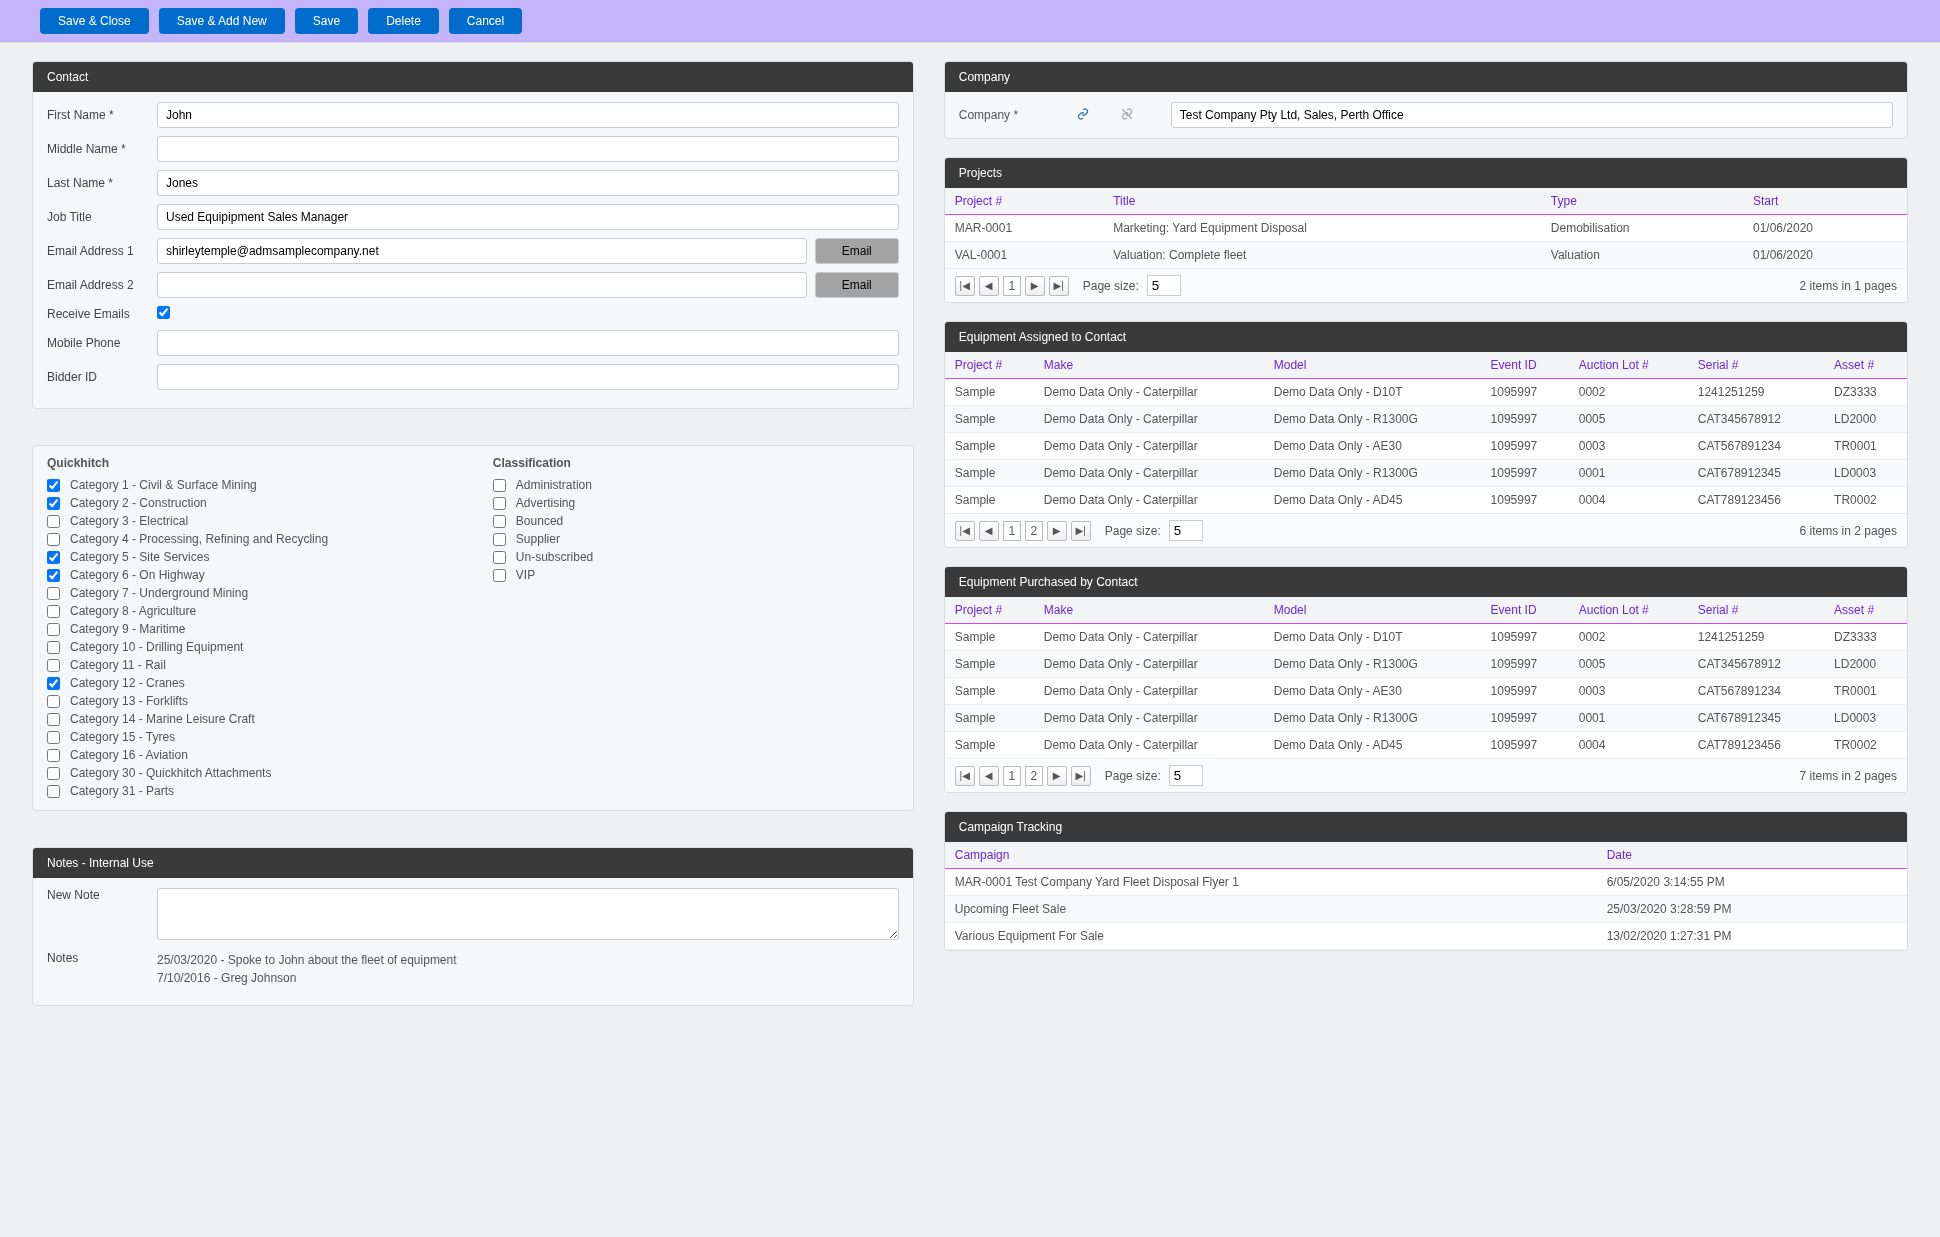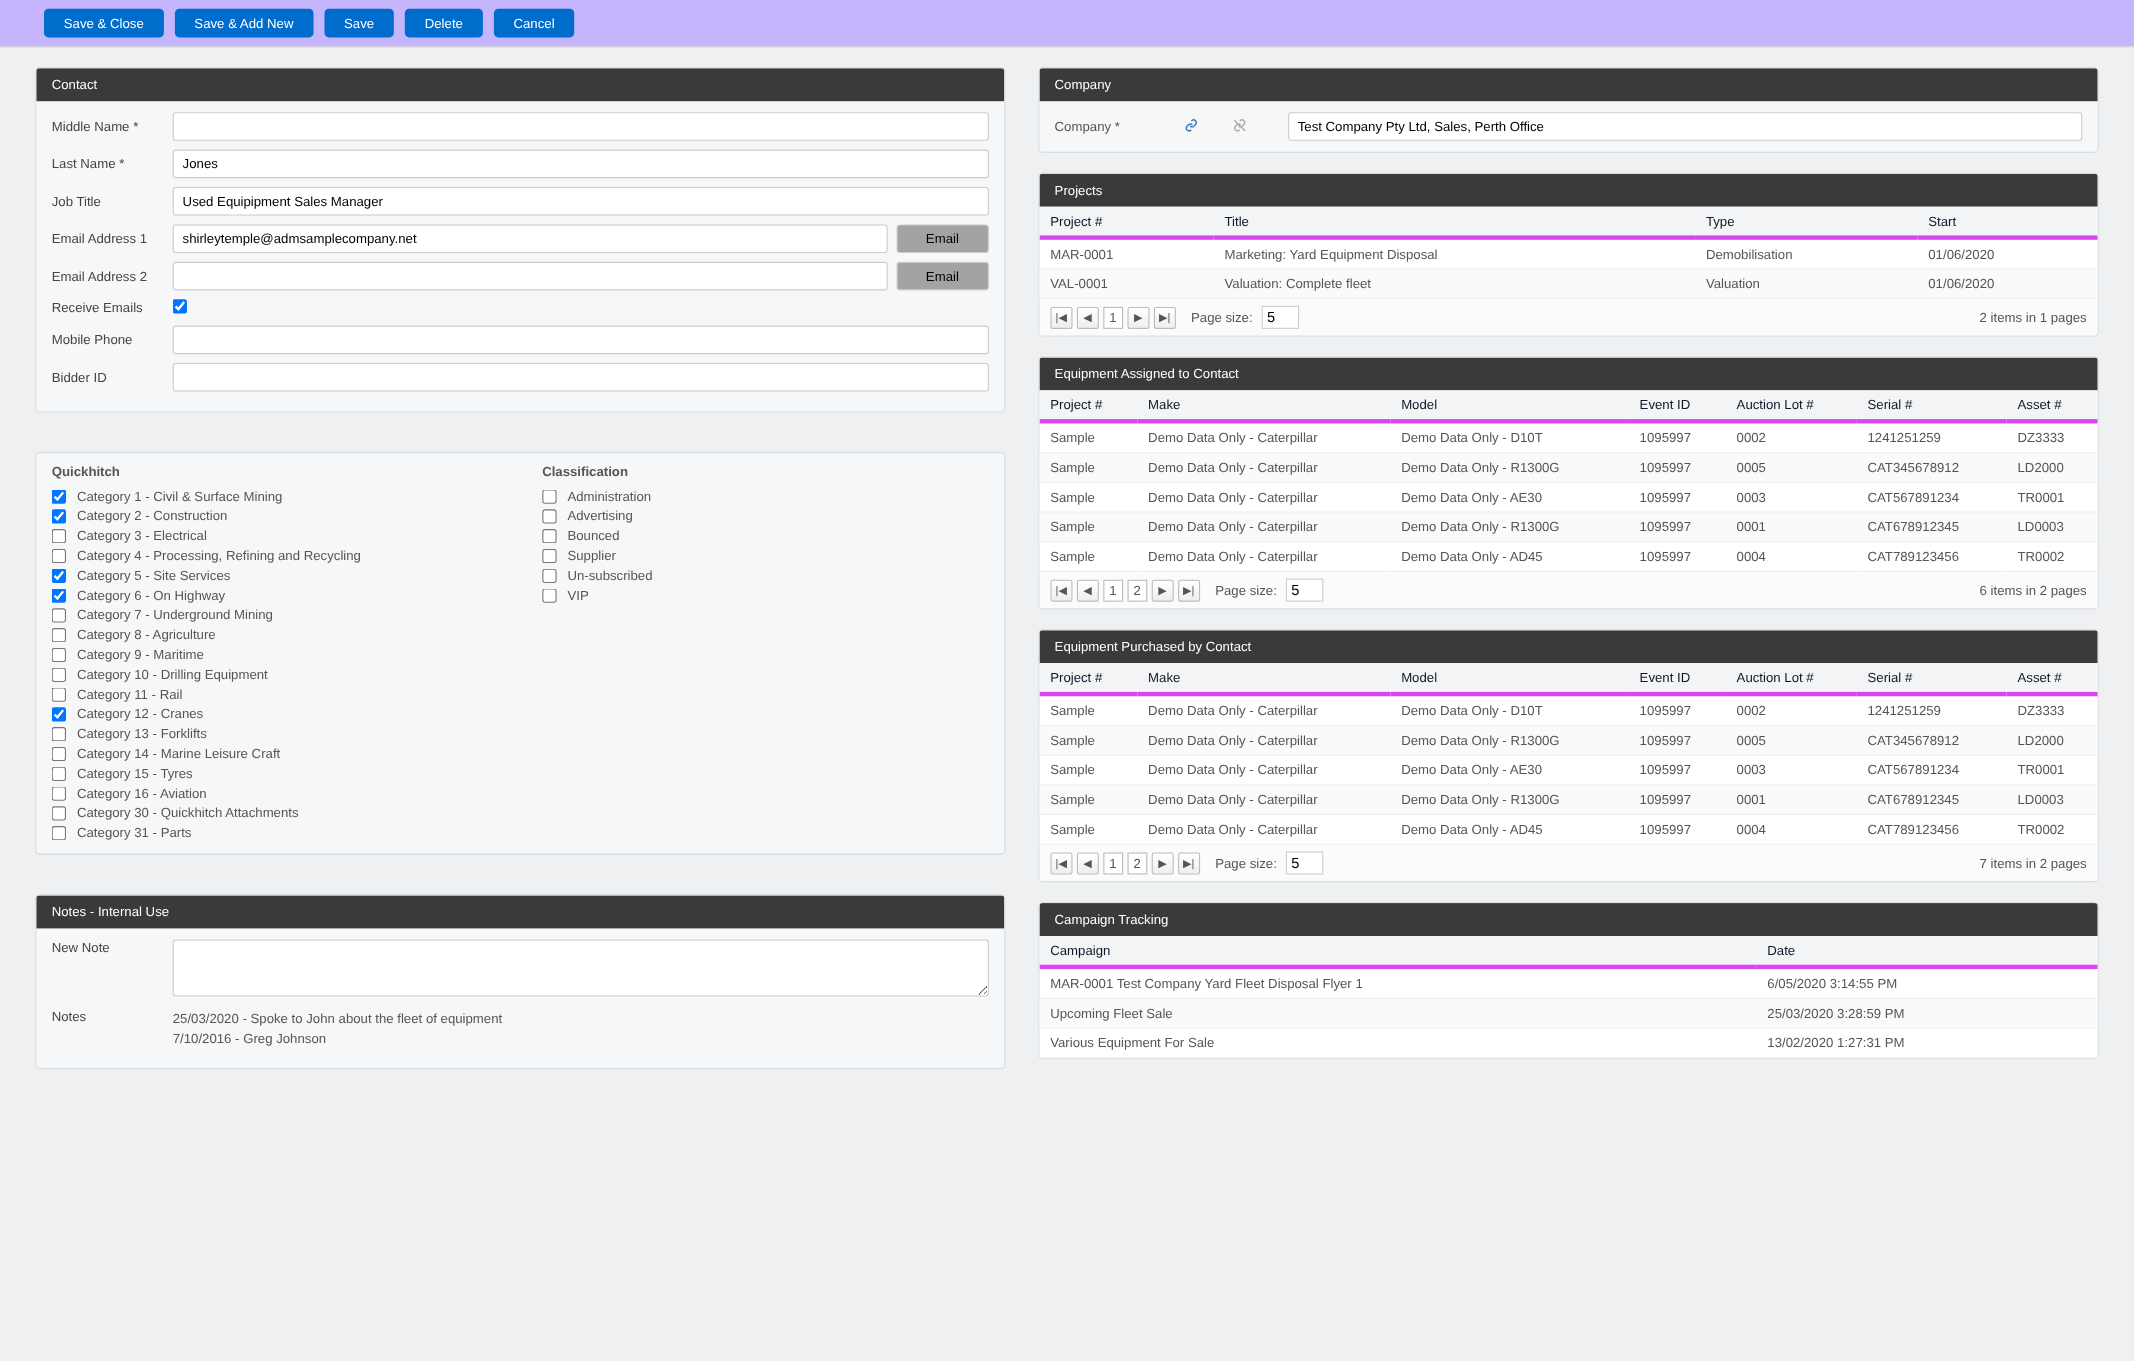--- a/index.html
+++ b/index.html
@@ -106,23 +106,23 @@
   table.data {
     width: 100%;
     border-collapse: collapse;
     background: #fff;
     font-size: 12px;
   }
   table.data th {
     text-align: left;
     padding: 6px 10px;
     background: #f3f4f5;
-    border-bottom: 4px solid #d946ef;
+    border-bottom: 1px solid #d946ef;
     font-weight: normal;
-    color: #0f172a;
+    color: #6d28d9;
   }
   table.data td {
     padding: 6px 10px;
     border-bottom: 1px solid #eee;
     color: #555;
     vertical-align: top;
   }
   table.data tr:nth-child(even) td { background: #f9fafb; }
   .pager {
     display: flex;
@@ -175,20 +175,24 @@
   <button class="btn">Cancel</button>
 </div>
 
 <div class="layout">
 
   <div class="col-left">
 
     <div class="panel">
       <div class="panel-header">Contact</div>
       <div class="panel-body">
+        <div class="form-row">
+          <label>First Name *</label>
+          <div class="field-wrap"><input type="text" value="John" style=""></div>
+        </div>
         <div class="form-row">
           <label>Middle Name *</label>
           <div class="field-wrap"><input type="text" value="" style=""></div>
         </div>
         <div class="form-row">
           <label>Last Name *</label>
           <div class="field-wrap"><input type="text" value="Jones" style=""></div>
         </div>
         <div class="form-row">
           <label>Job Title</label>

